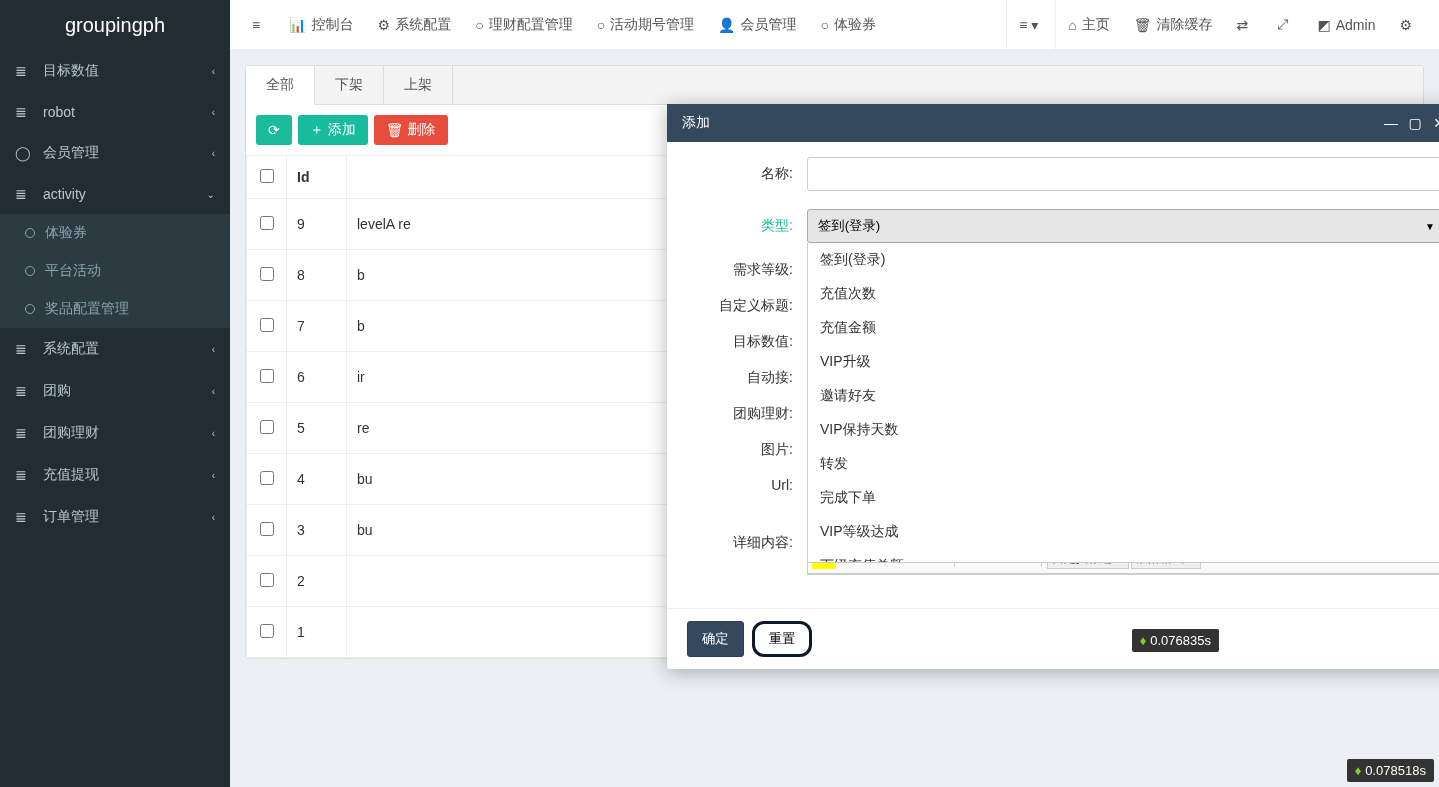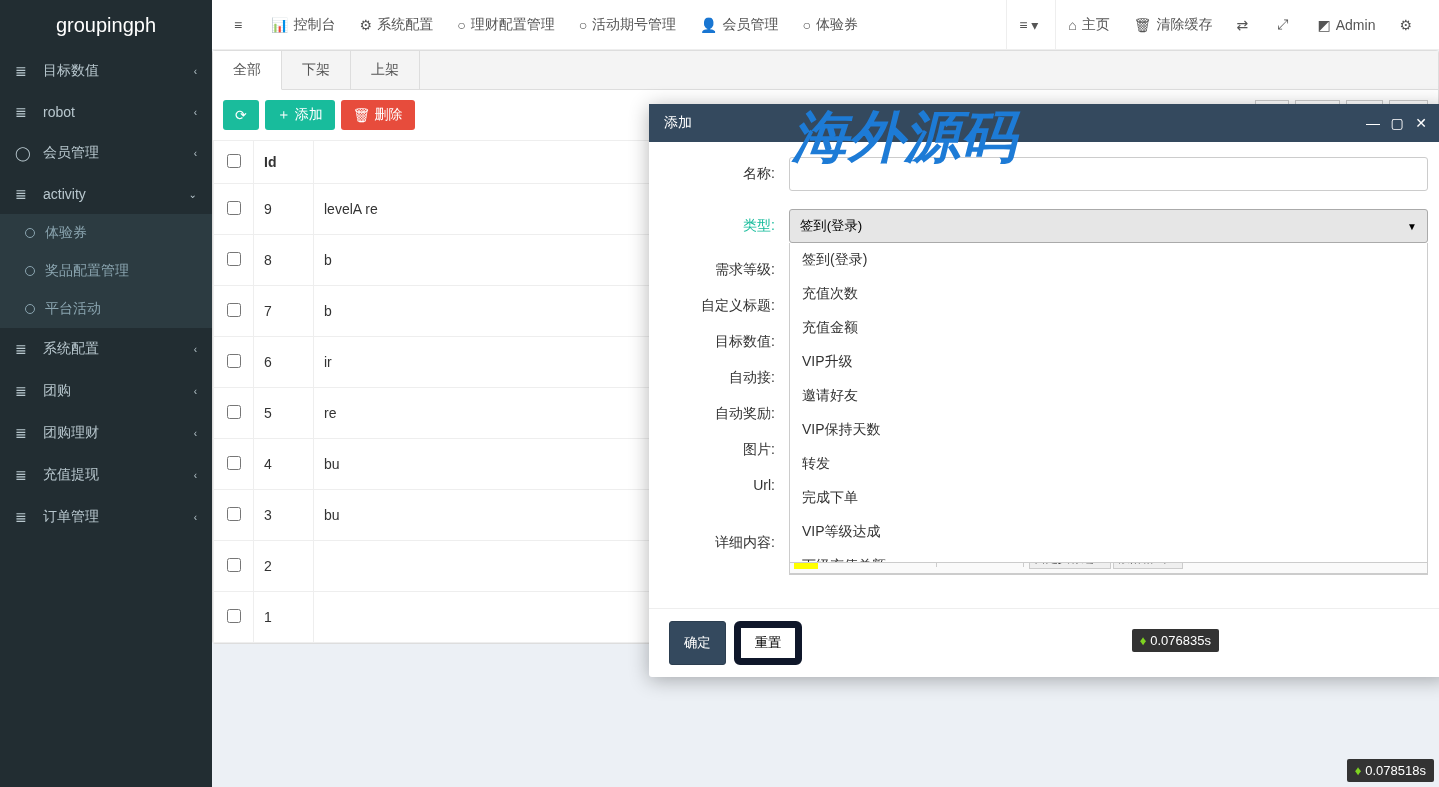--- a/index.html
+++ b/index.html
@@ -1,35 +1,35 @@
 <!DOCTYPE html>
 <html><head>
 <meta charset="utf-8">
 <style>
 * { box-sizing: border-box; margin: 0; padding: 0; }
 body { font-family: -apple-system, "Helvetica Neue", Arial, sans-serif; font-size: 14px; background: #ecf0f5; color: #333; overflow: hidden; }
 .app { display: flex; height: 787px; width: 1439px; }
-.sidebar { width: 212px; background: #222d32; color: #b8c7ce; flex-shrink: 0; }
+.sidebar { width: 230px; background: #222d32; color: #b8c7ce; flex-shrink: 0; }
 .logo { height: 50px; line-height: 50px; text-align: center; color: #fff; font-size: 20px; font-weight: 300; background: #222d32; }
 .nav { list-style: none; }
 .nav li { position: relative; }
 .nav > li > a { display: flex; align-items: center; padding: 12px 15px; color: #b8c7ce; text-decoration: none; }
 .nav > li > a .arrow { margin-left: auto; font-size: 10px; }
 .nav .icon { width: 20px; margin-right: 8px; display: inline-flex; }
 .sub { list-style: none; background: #2c3b41; }
 .sub li a { display: flex; align-items: center; padding: 10px 15px 10px 25px; color: #8aa4af; text-decoration: none; font-size: 14px; }
 .sub li a .circ { width: 10px; height: 10px; border: 1px solid currentColor; border-radius: 50%; margin-right: 10px; flex-shrink: 0; }
 .sub li.active a { background: #3c5eeb; color: #fff; }
 .main { flex: 1; display: flex; flex-direction: column; }
 .top { height: 50px; background: #fff; border-bottom: 1px solid #eee; display: flex; align-items: center; padding: 0 10px; }
 .top .titem { padding: 0 12px; height: 50px; display: flex; align-items: center; color: #555; cursor: pointer; white-space: nowrap; }
 .top .titem .ticon { margin-right: 5px; }
 .top .spacer { flex: 1; }
 .top .titem.dropdown-item { border-left: 1px solid #eee; border-right: 1px solid #eee; }
-.content { flex: 1; position: relative; overflow: hidden; }
+.content { flex: 1; padding: 15px; position: relative; overflow: hidden; }
 .panel { background: #fff; border: 1px solid #ddd; border-radius: 3px; }
 .tabs { display: flex; border-bottom: 1px solid #ddd; background: #f4f4f4; }
 .tabs .tab { padding: 10px 20px; cursor: pointer; border-right: 1px solid #ddd; color: #555; }
 .tabs .tab.active { background: #fff; border-bottom: 1px solid #fff; margin-bottom: -1px; }
 .toolbar { padding: 10px; display: flex; gap: 6px; }
 .btn { border: none; padding: 6px 12px; border-radius: 3px; cursor: pointer; color: #fff; font-size: 14px; display: inline-flex; align-items: center; gap: 4px; }
 .btn-refresh { background: #1abc9c; }
 .btn-add { background: #18bc9c; }
 .btn-del { background: #e74c3c; }
 .btn-default { background: #fff; border: 1px solid #ccc; color: #555; padding: 6px 10px; }
@@ -60,21 +60,21 @@
 .select-btn .caret { font-size: 10px; }
 .select-drop { position: absolute; top: 34px; left: 0; right: 0; background: #fff; border: 1px solid #ccc; border-top: none; z-index: 20; max-height: 320px; overflow-y: auto; }
 .select-drop .opt { padding: 8px 12px; cursor: pointer; }
 .editor { border: 1px solid #ccc; }
 .editor-toolbar { background: #fafafa; border-bottom: 1px solid #ccc; padding: 4px; display: flex; flex-wrap: wrap; gap: 2px; align-items: center; }
 .ed-btn { min-width: 24px; height: 22px; border: 1px solid transparent; background: transparent; cursor: pointer; font-size: 12px; display: inline-flex; align-items: center; justify-content: center; padding: 0 3px; }
 .ed-sep { width: 1px; height: 18px; background: #ccc; margin: 0 3px; }
 .ed-sel { height: 22px; font-size: 12px; border: 1px solid #ccc; }
 .modal-foot { padding: 12px 20px; border-top: 1px solid #eee; display: flex; gap: 8px; }
 .btn-primary { background: #34495e; color: #fff; border: 1px solid #2c3e50; padding: 6px 14px; border-radius: 3px; cursor: pointer; }
-.btn-reset { background: #fff; border: 7px solid #0f172a; padding: 6px 14px; border-radius: 6px; cursor: pointer; }
+.btn-reset { background: #fff; border: 3px solid #0f172a; padding: 6px 14px; border-radius: 12px; cursor: pointer; }
 .watermark { position: absolute; left: 580px; top: 50px; font-size: 56px; font-family: "STKaiti","KaiTi",cursive; color: #1d7bd6; font-style: italic; font-weight: bold; pointer-events: none; z-index: 50; }
 .perf-badge { position: absolute; background: #333; color: #fff; padding: 4px 8px; font-size: 13px; border-radius: 2px; display: flex; align-items: center; gap: 4px; }
 .perf-badge .flame { color: #7ed321; }
 .perf1 { right: 220px; bottom: 135px; }
 .perf2 { right: 5px; bottom: 5px; }
 </style>
 </head>
 <body>
 
 <div class="app">
@@ -111,27 +111,27 @@
           <ul class="sub">
             <li>
               <a href="#">
                 <span class="circ"></span>
                 <span>体验券</span>
               </a>
             </li>
             <li>
               <a href="#">
                 <span class="circ"></span>
-                <span>奖品配置管理</span>
+                <span>平台活动</span>
               </a>
             </li>
             <li>
               <a href="#">
                 <span class="circ"></span>
-                <span>平台活动</span>
+                <span>奖品配置管理</span>
               </a>
             </li>
           </ul>
         </li>
         <li>
           <a href="#">
             <span class="icon">≣</span>
             <span>系统配置</span>
             <span class="arrow">‹</span>
           </a>
@@ -412,21 +412,21 @@
             </div>
           <div class="frow">
               <div class="flabel">目标数值:</div>
               <div class="finput"></div>
             </div>
           <div class="frow">
               <div class="flabel">自动接:</div>
               <div class="finput"></div>
             </div>
           <div class="frow">
-              <div class="flabel">自动奖励:</div>
+              <div class="flabel">团购理财:</div>
               <div class="finput"></div>
             </div>
           <div class="frow">
               <div class="flabel">图片:</div>
               <div class="finput"></div>
             </div>
           <div class="frow">
               <div class="flabel">Url:</div>
               <div class="finput"></div>
             </div>
@@ -483,21 +483,20 @@
               </div>
             </div>
           </div>
         </div>
         <div class="modal-foot">
           <button class="btn-primary">确定</button>
           <button class="btn-reset">重置</button>
         </div>
       </div>
 
-      <div class="watermark">海外源码</div>
       <div class="perf-badge perf1">
           <span class="flame">♦</span>
           <span>0.076835s</span>
         </div>
     </div>
   </div>
 </div>
 <div class="perf-badge perf2" style="position:fixed">
     <span class="flame">♦</span>
     <span>0.078518s</span>

